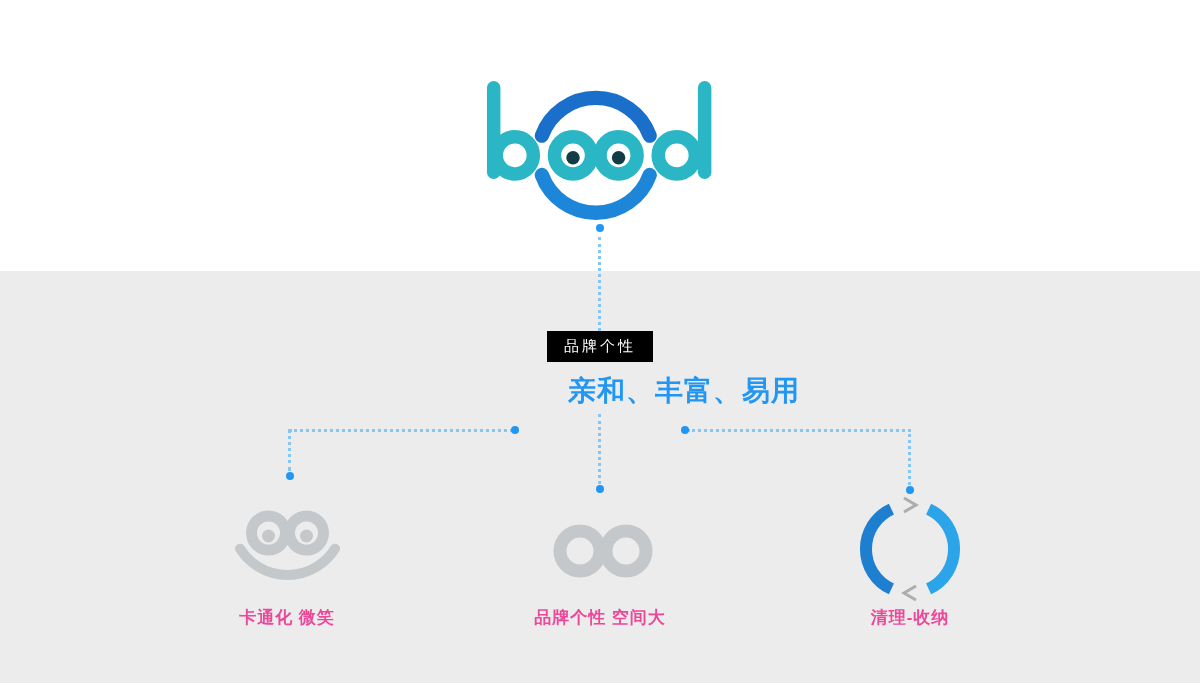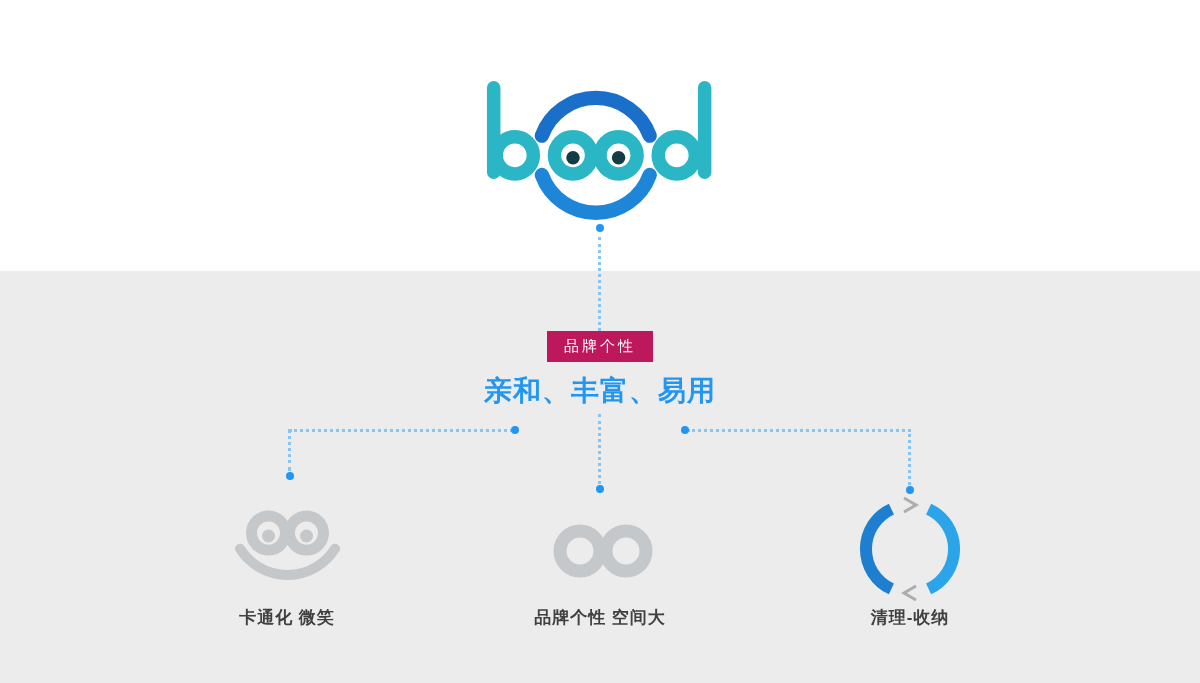--- a/index.html
+++ b/index.html
@@ -7,30 +7,30 @@
     position:relative;width:1200px;height:683px;overflow:hidden;
     background:#ffffff;font-family:"Liberation Sans","DejaVu Sans",sans-serif;
   }
   .gray-bg{position:absolute;left:0;top:271px;width:1200px;height:412px;background:#ececec;}
   .abs{position:absolute;}
   .dot{position:absolute;width:8px;height:8px;border-radius:50%;background:#2196f3;}
   .vline{position:absolute;width:0;border-left:3px dotted #86c5f4;}
   .hline{position:absolute;height:0;border-top:3px dotted #86c5f4;}
   .root-label{
     position:absolute;left:547px;top:331px;width:106px;height:31px;
-    background:#be185d;color:#ffffff;font-size:15px;letter-spacing:3px;
+    background:#000000;color:#ffffff;font-size:15px;letter-spacing:3px;
     display:flex;align-items:center;justify-content:center;
   }
   .heading{
-    position:absolute;left:400px;top:372px;width:400px;text-align:center;
+    position:absolute;left:400px;top:372px;width:400px;text-align:right;
     color:#2196f3;font-size:28px;font-weight:bold;letter-spacing:1px;
   }
   .branch-label{
     position:absolute;top:606px;width:200px;text-align:center;
-    color:#404040;font-size:17px;font-weight:bold;letter-spacing:1px;
+    color:#ec4899;font-size:17px;font-weight:bold;letter-spacing:1px;
   }
   .fold-badge{
     position:absolute;left:853px;top:492px;width:114px;height:114px;
     display:flex;align-items:center;justify-content:center;
     color:#4a4a4a;font-size:15px;font-weight:bold;letter-spacing:1px;
   }
 </style>
 </head>
 <body>
 

